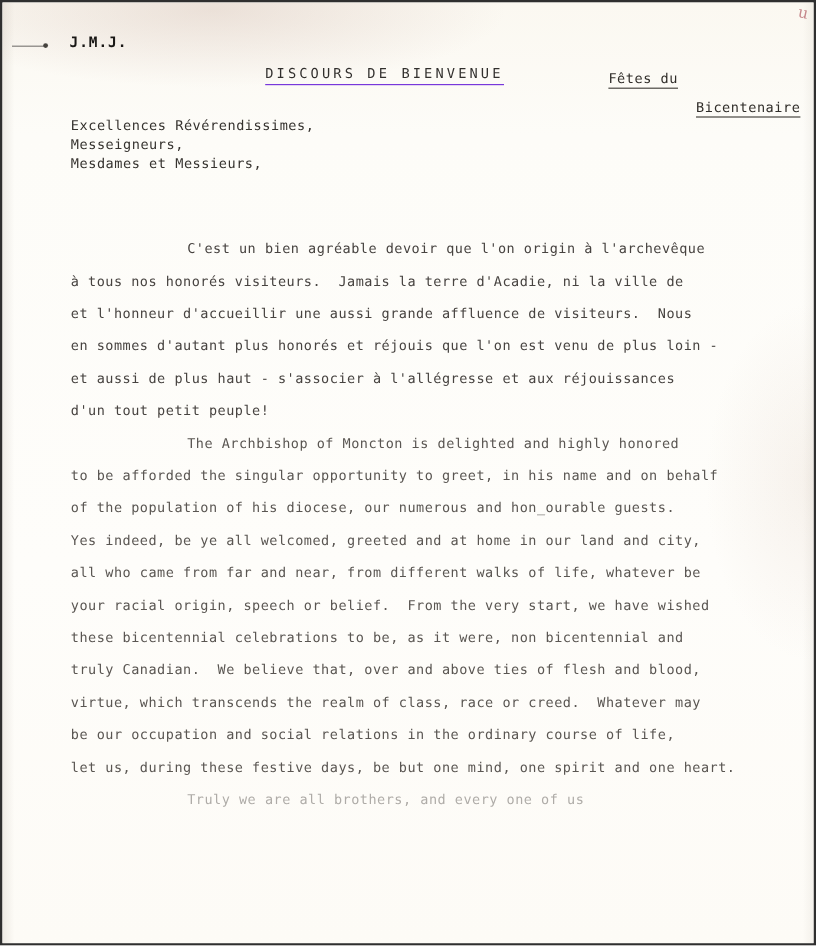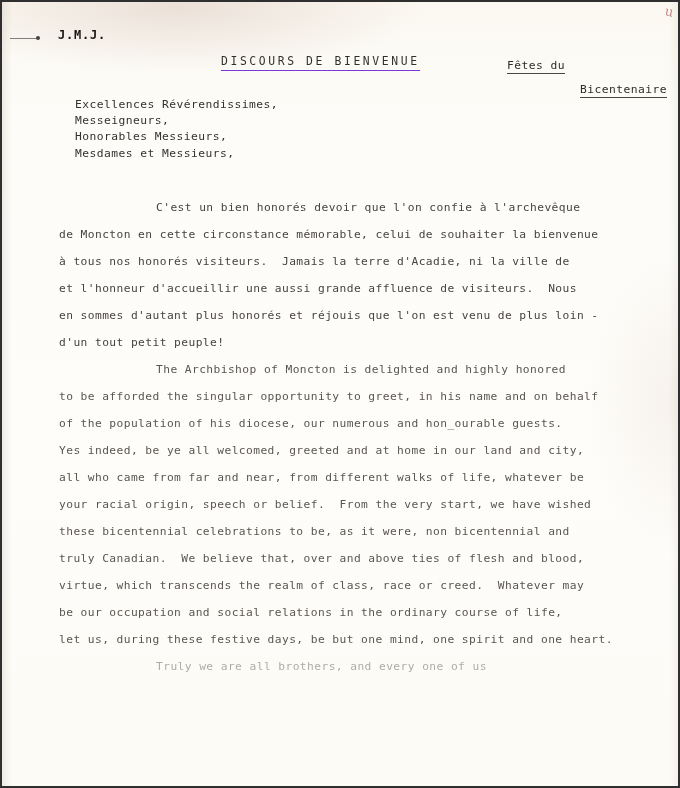--- a/index.html
+++ b/index.html
@@ -130,21 +130,20 @@
     border-bottom: 1px solid #4a4742;
     padding-bottom: 1px;
   }
   .fetes-row-1 { text-align: left; }
   .fetes-row-2 { text-align: right; margin-top: 4px; padding-left: 30px; }
 
   .salutation {
     position: absolute;
     left: 57px;
     top: 95px;
-    margin-left: 16px;
   }
   .salutation .sal-line {
     font-family: "DejaVu Sans Mono", "Liberation Mono", monospace;
     font-size: 11.3px;
     letter-spacing: 0.45px;
     white-space: pre;
     color: #35322e;
     line-height: 16.2px;
   }
 
@@ -198,31 +197,30 @@
         <span class="fetes-line">Fêtes du</span>
       </div>
       <div class="fetes-row-2">
         <span class="fetes-line">Bicentenaire</span>
       </div>
     </div>
 
     <div class="salutation">
       <div class="sal-line">Excellences Révérendissimes,</div>
       <div class="sal-line">Messeigneurs,</div>
-      <div class="sal-line">Honorables Messieurs,</div>
       <div class="sal-line">Mesdames et Messieurs,</div>
     </div>
 
     <div class="body-block">
 
-      <div class="body-line indent">C'est un bien honorés devoir que l'on confie à l'archevêque</div>
-      <div class="body-line">de Moncton en cette circonstance mémorable, celui de souhaiter la bienvenue</div>
+      <div class="body-line indent">C'est un bien agréable devoir que l'on origin à l'archevêque</div>
       <div class="body-line">à tous nos honorés visiteurs.  Jamais la terre d'Acadie, ni la ville de</div>
       <div class="body-line">et l'honneur d'accueillir une aussi grande affluence de visiteurs.  Nous</div>
       <div class="body-line">en sommes d'autant plus honorés et réjouis que l'on est venu de plus loin -</div>
+      <div class="body-line">et aussi de plus haut - s'associer à l'allégresse et aux réjouissances</div>
       <div class="body-line">d'un tout petit peuple!</div>
 
       <div class="body-line indent faded">The Archbishop of Moncton is delighted and highly honored</div>
       <div class="body-line faded">to be afforded the singular opportunity to greet, in his name and on behalf</div>
       <div class="body-line faded">of the population of his diocese, our numerous and hon_ourable guests.</div>
       <div class="body-line faded">Yes indeed, be ye all welcomed, greeted and at home in our land and city,</div>
       <div class="body-line faded">all who came from far and near, from different walks of life, whatever be</div>
       <div class="body-line faded">your racial origin, speech or belief.  From the very start, we have wished</div>
       <div class="body-line faded">these bicentennial celebrations to be, as it were, non bicentennial and</div>
       <div class="body-line faded">truly Canadian.  We believe that, over and above ties of flesh and blood,</div>

